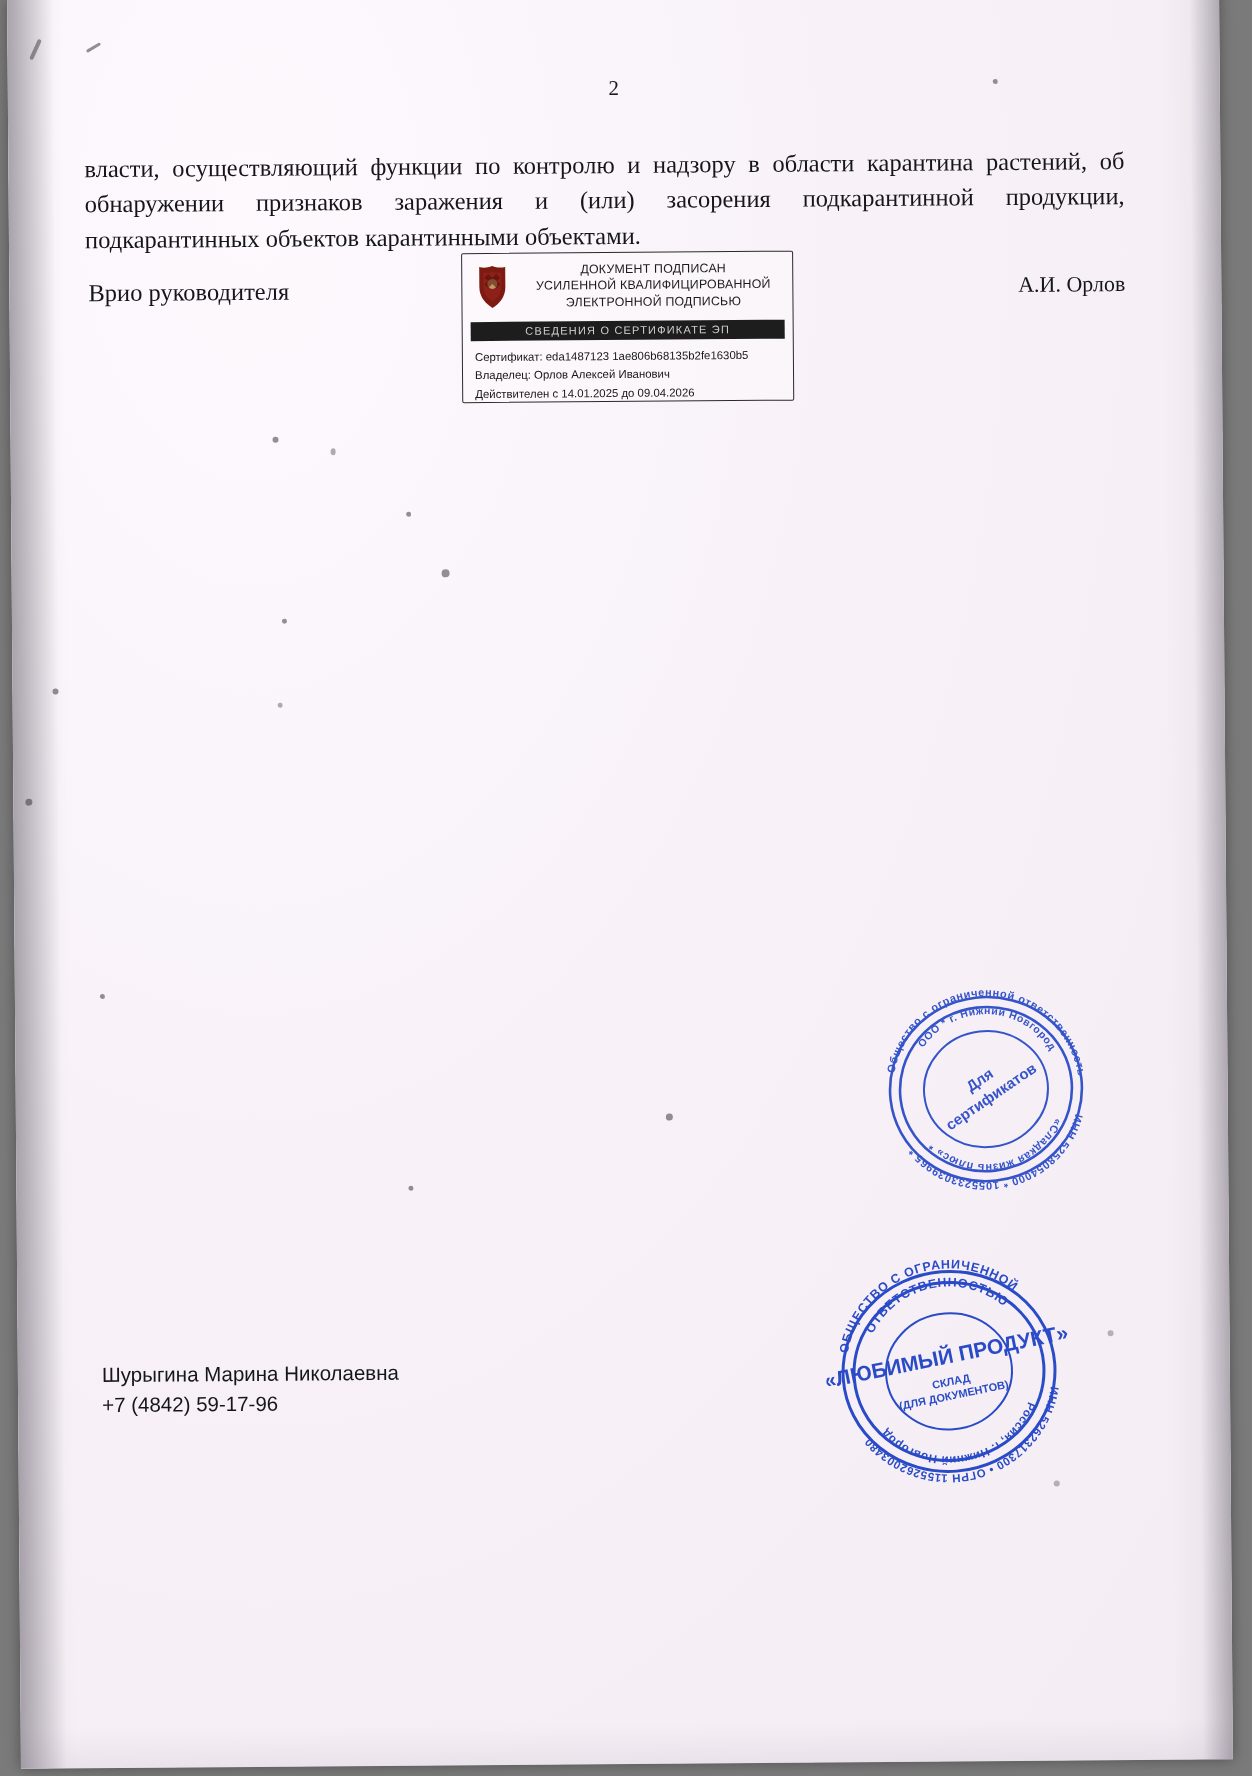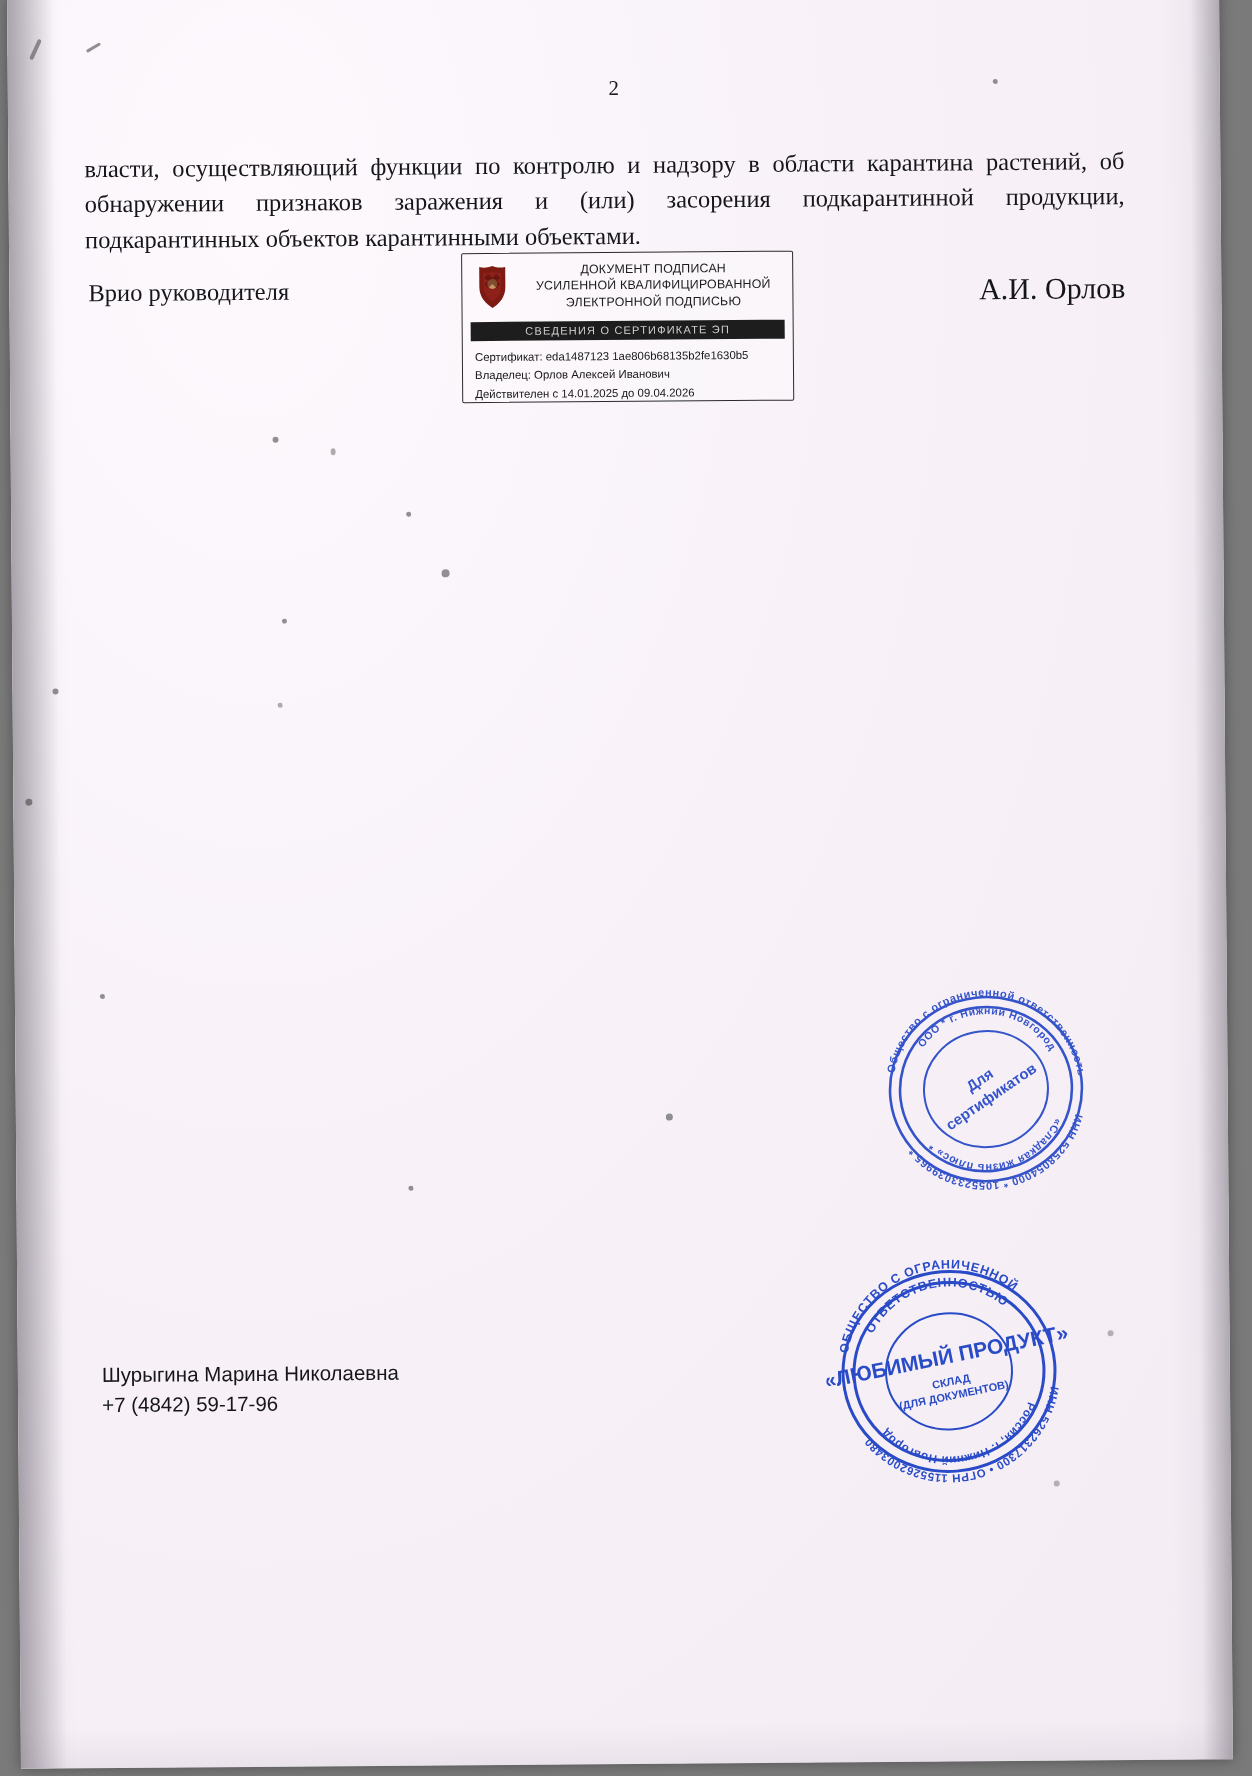--- a/index.html
+++ b/index.html
@@ -84,21 +84,21 @@
     position: absolute;
     left: 3px;
     top: 9px;
     font-size: 24.5px;
     color: #16161a;
   }
   .sign-name {
     position: absolute;
     right: 0px;
     top: 9px;
-    font-size: 30px;
+    font-size: 22px;
     color: #16161a;
   }
 
   
   .esign {
     position: absolute;
     left: 452px;
     top: 258px;
     width: 330px;
     height: 148px;

